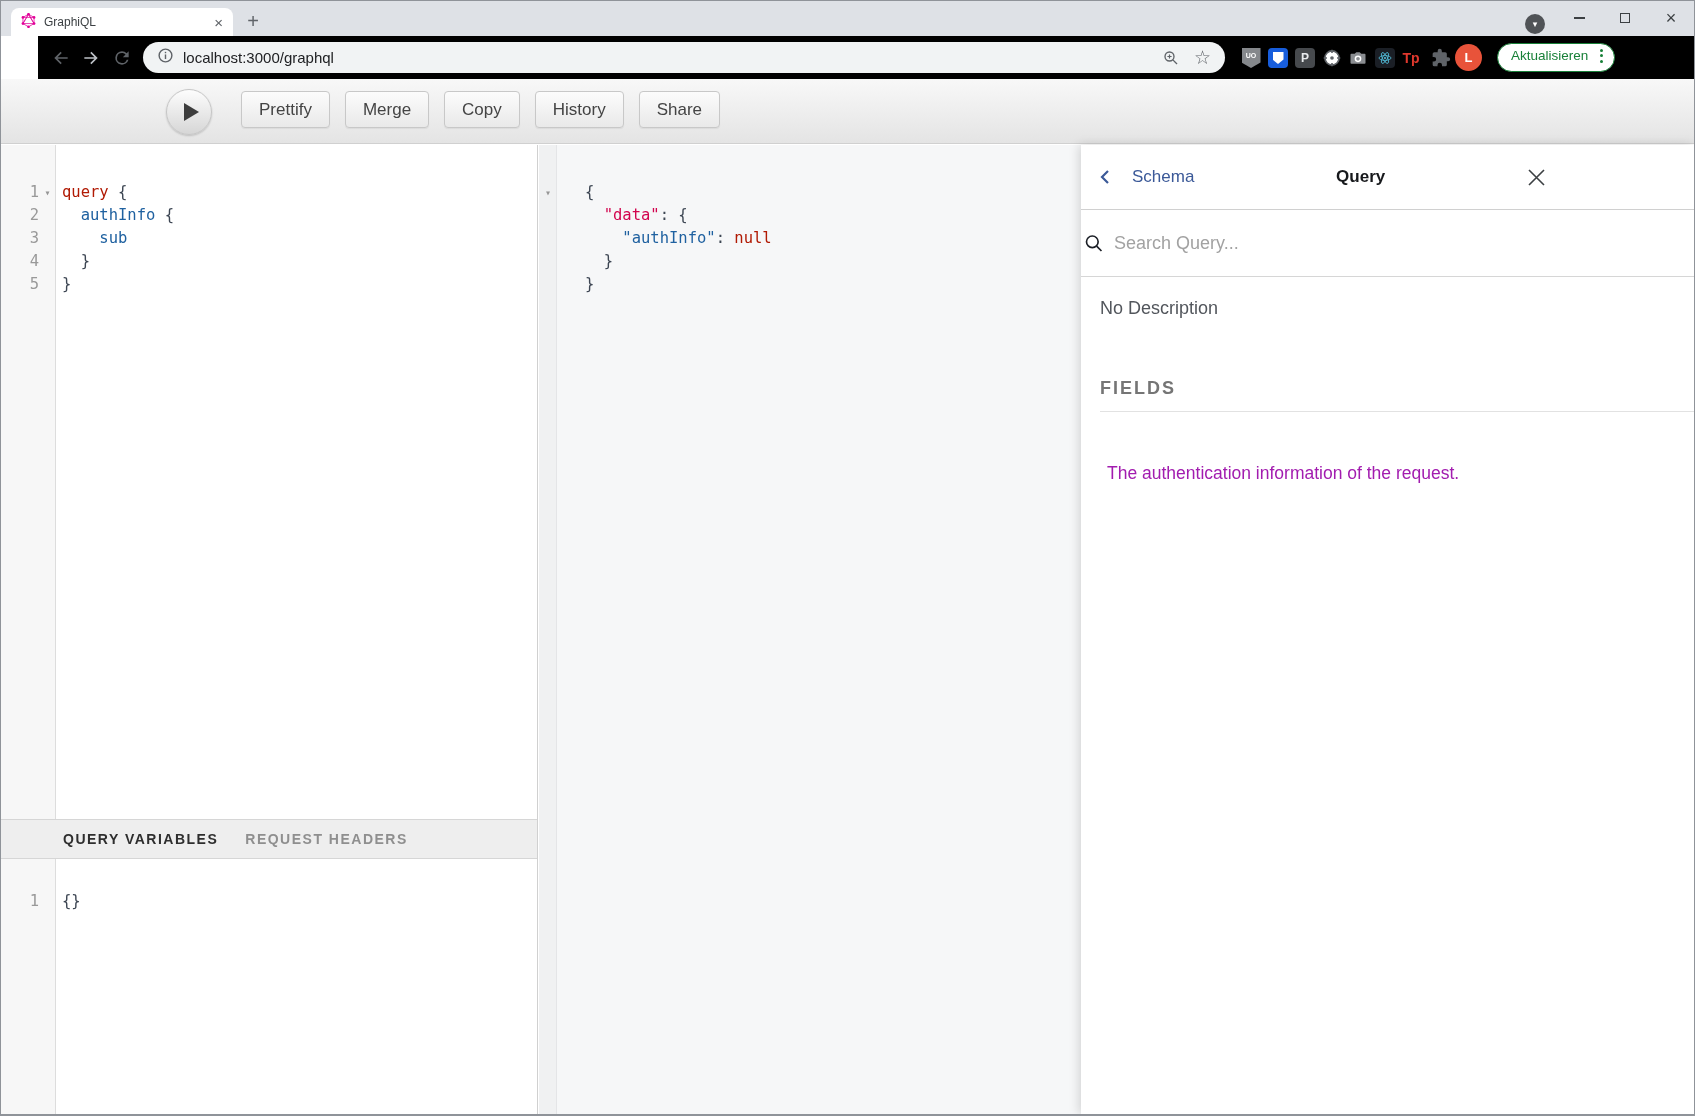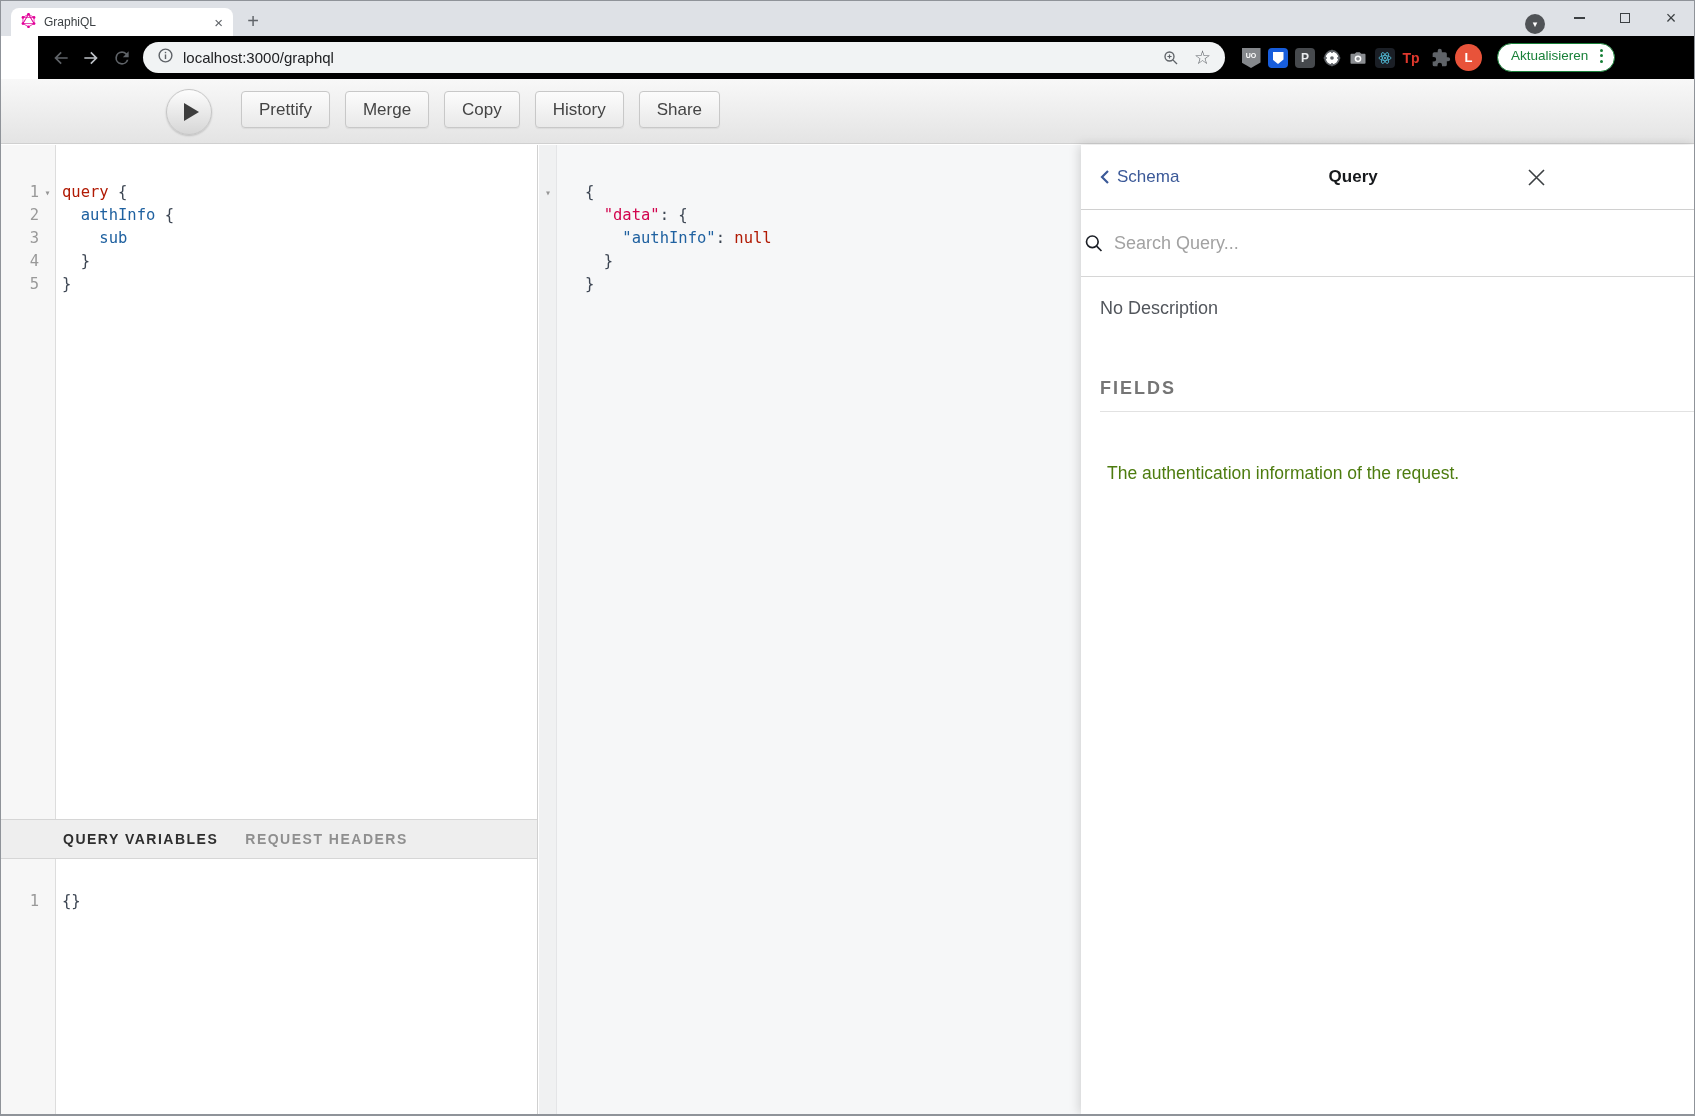--- a/index.html
+++ b/index.html
@@ -73,34 +73,34 @@
   .var-editor .rows { padding-top:31px; }
 
   .result-pane { position:absolute; left:538px; width:544px; top:0; bottom:0; background:#f6f7f8; }
   .foldgutter { position:absolute; left:0; top:0; bottom:0; width:18px; background:#f0f1f2; border-right:1px solid #e4e5e7; }
   .result-pane .cm-foldcell { width:18px; }
   .result-pane .cm-code { padding-left:28px; }
 
   
   .doc-pane { position:absolute; top:0; bottom:0; right:0; width:613px; background:#fff; box-shadow:-2px 0 10px rgba(0,0,0,.15); z-index:5; }
   .doc-header { height:65px; border-bottom:1px solid #d0d0d0; display:flex; align-items:center; padding:0 148px 0 18px; }
-  .doc-back { display:flex; align-items:center; gap:7px; color:#3B5998; font-size:17px; cursor:pointer; }
+  .doc-back { display:flex; align-items:center; gap:22px; color:#3B5998; font-size:17px; cursor:pointer; }
   .doc-title { flex:1; text-align:center; font-size:17px; font-weight:bold; color:#17191c; }
   .doc-close { display:flex; align-items:center; cursor:pointer; }
   .doc-search { height:67px; border-bottom:1px solid #d6d6d6; display:flex; align-items:center; padding:0 3px; }
   .doc-search input { border:none; outline:none; background:transparent; font-family:"Liberation Sans",sans-serif; font-size:18px; color:#333; margin-left:10px; width:100%; }
   .doc-search input::placeholder { color:#a2a2a2; }
   .doc-nd { position:absolute; top:153px; left:19px; font-size:18px; color:#52565c; }
   .doc-fields-label { position:absolute; top:233px; left:19px; font-size:18px; font-weight:bold; letter-spacing:2px; color:#757575; }
   .doc-divider { position:absolute; top:266px; left:19px; right:0; border-top:1px solid #e2e2e2; }
   .doc-fields { position:absolute; top:294px; left:19px; right:24px; }
   .field-row { font-size:17.5px; color:#444; }
   .field-name { color:#1F61A0; cursor:pointer; }
   .type-name { color:#CA9800; cursor:pointer; }
-  .field-desc { margin-top:24px; margin-left:7px; font-size:17.5px; color:#4d7c0f; }
+  .field-desc { margin-top:24px; margin-left:7px; font-size:17.5px; color:#a21caf; }
 </style>
 </head>
 <body>
 
 <div class="window">
 
   <div class="titlebar">
     <div class="tab">
       <span>
         <svg width="15" height="15" viewBox="0 0 100 100">

